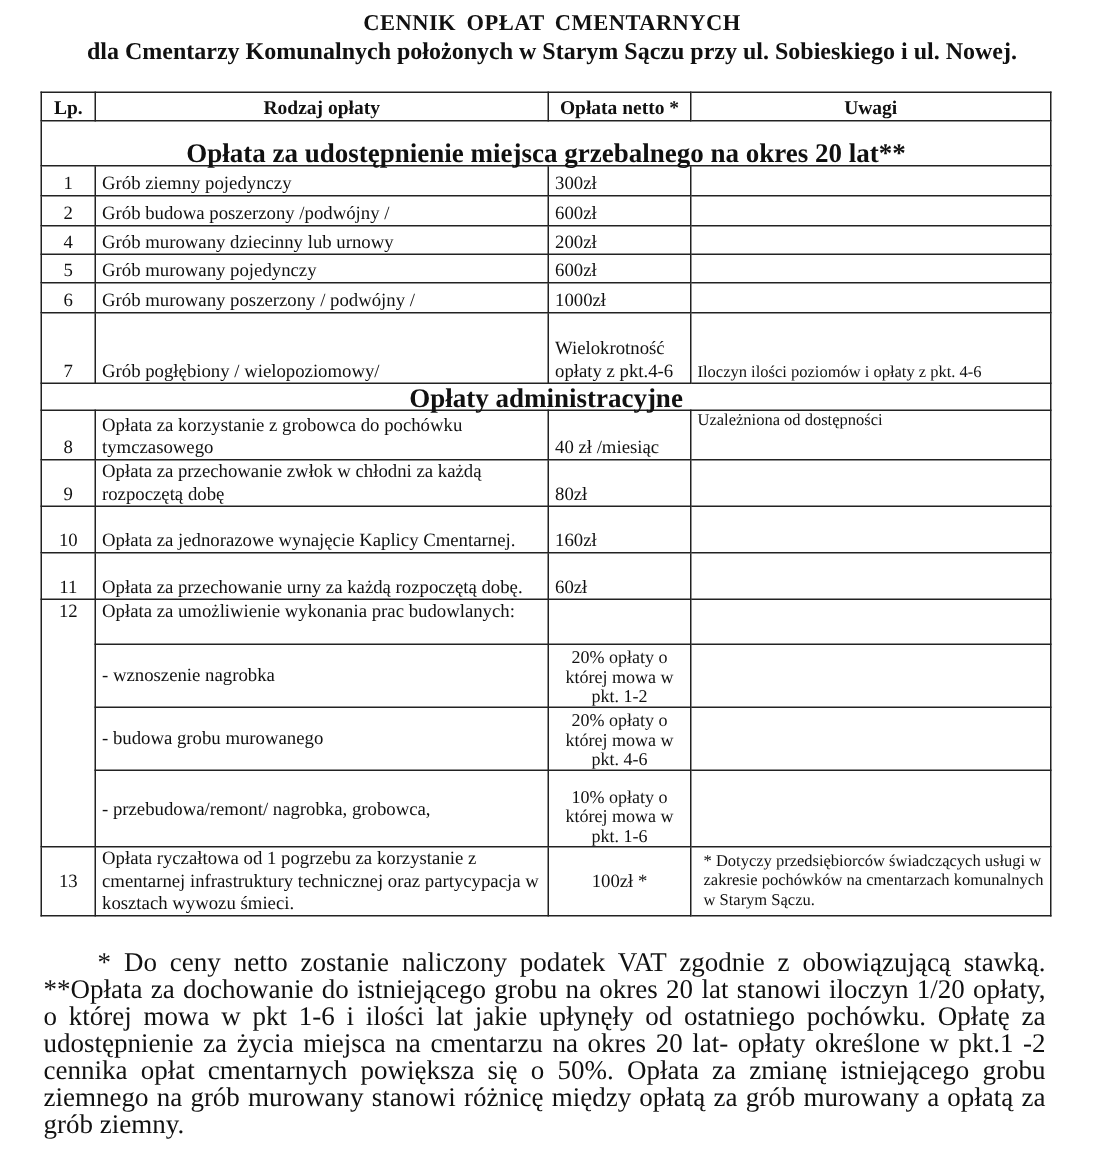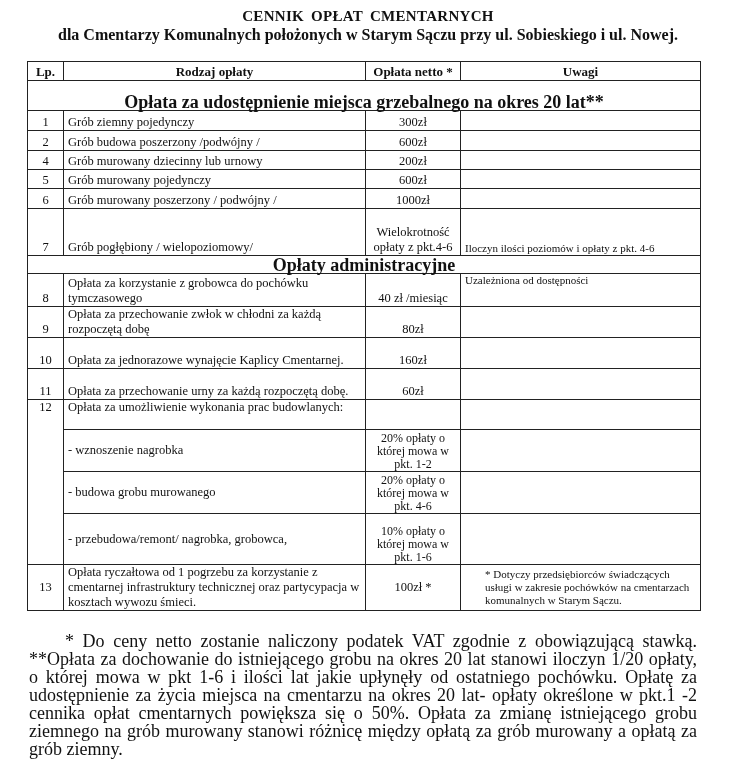--- a/index.html
+++ b/index.html
@@ -6,21 +6,21 @@
   body { width:736px; height:779px; position:relative; overflow:hidden;
          font-family:"Liberation Serif","DejaVu Serif",serif; color:#111; }
   .title { position:absolute; left:0; width:736px; text-align:center; font-weight:bold; }
   .t1 { top:8px; font-size:15px; letter-spacing:0.3px; word-spacing:3px; }
   .t2 { top:26px; font-size:16px; }
   table { position:absolute; left:27px; top:61px; width:673px; border-collapse:collapse;
           table-layout:fixed; font-size:12.5px; }
   td, th { border:1px solid #222; padding:0 4px; vertical-align:bottom; line-height:15px; }
   th { font-weight:bold; font-size:13px; text-align:center; vertical-align:middle; height:18px; }
   .lp { text-align:center; }
-  .price { text-align:center; }
+  .price { text-align:left; }
   .sec { text-align:center; font-weight:bold; font-size:18px; vertical-align:bottom; }
   .small { font-size:11px; line-height:13px; }
   .top { vertical-align:top; }
   .mid { vertical-align:middle; }
   .left { text-align:center; }
   .footnote { position:absolute; left:29px; top:632px; width:668px; font-size:18px;
               line-height:18px; text-align:justify; }
   .footnote span.ind { display:inline-block; width:36px; }
 </style>
 </head>
@@ -127,20 +127,20 @@
   </tr>
   <tr style="height:51px">
     <td class="mid">- przebudowa/remont/ nagrobka, grobowca,</td>
     <td class="left small" style="font-size:12px;line-height:13px">10% opłaty o której mowa w pkt. 1-6</td>
     <td></td>
   </tr>
   <tr style="height:46px">
     <td class="lp mid">13</td>
     <td class="mid">Opłata ryczałtowa od 1 pogrzebu za korzystanie z cmentarnej infrastruktury technicznej oraz partycypacja w kosztach wywozu śmieci.</td>
     <td class="left mid">100zł *</td>
-    <td class="small mid" style="padding-left:24px">* Dotyczy przedsiębiorców świadczących usługi w zakresie pochówków na cmentarzach komunalnych w Starym Sączu.</td>
+    <td class="small mid" style="padding-left:8px">* Dotyczy przedsiębiorców świadczących usługi w zakresie pochówków na cmentarzach komunalnych w Starym Sączu.</td>
   </tr>
 </tbody>
   </table>
 
 <div class="footnote">
   <span class="ind"></span><span>* Do ceny netto zostanie naliczony podatek VAT zgodnie z obowiązującą stawką.   **Opłata za dochowanie do istniejącego grobu na okres 20 lat stanowi iloczyn 1/20 opłaty, o której mowa w pkt 1-6 i ilości lat jakie upłynęły od ostatniego pochówku. Opłatę za udostępnienie za życia miejsca na cmentarzu na okres 20 lat- opłaty określone w pkt.1 -2 cennika opłat cmentarnych powiększa się o 50%. Opłata za zmianę istniejącego grobu ziemnego na grób murowany stanowi różnicę między opłatą za grób murowany a opłatą za grób ziemny.</span>
 </div>
 
 </body></html>

